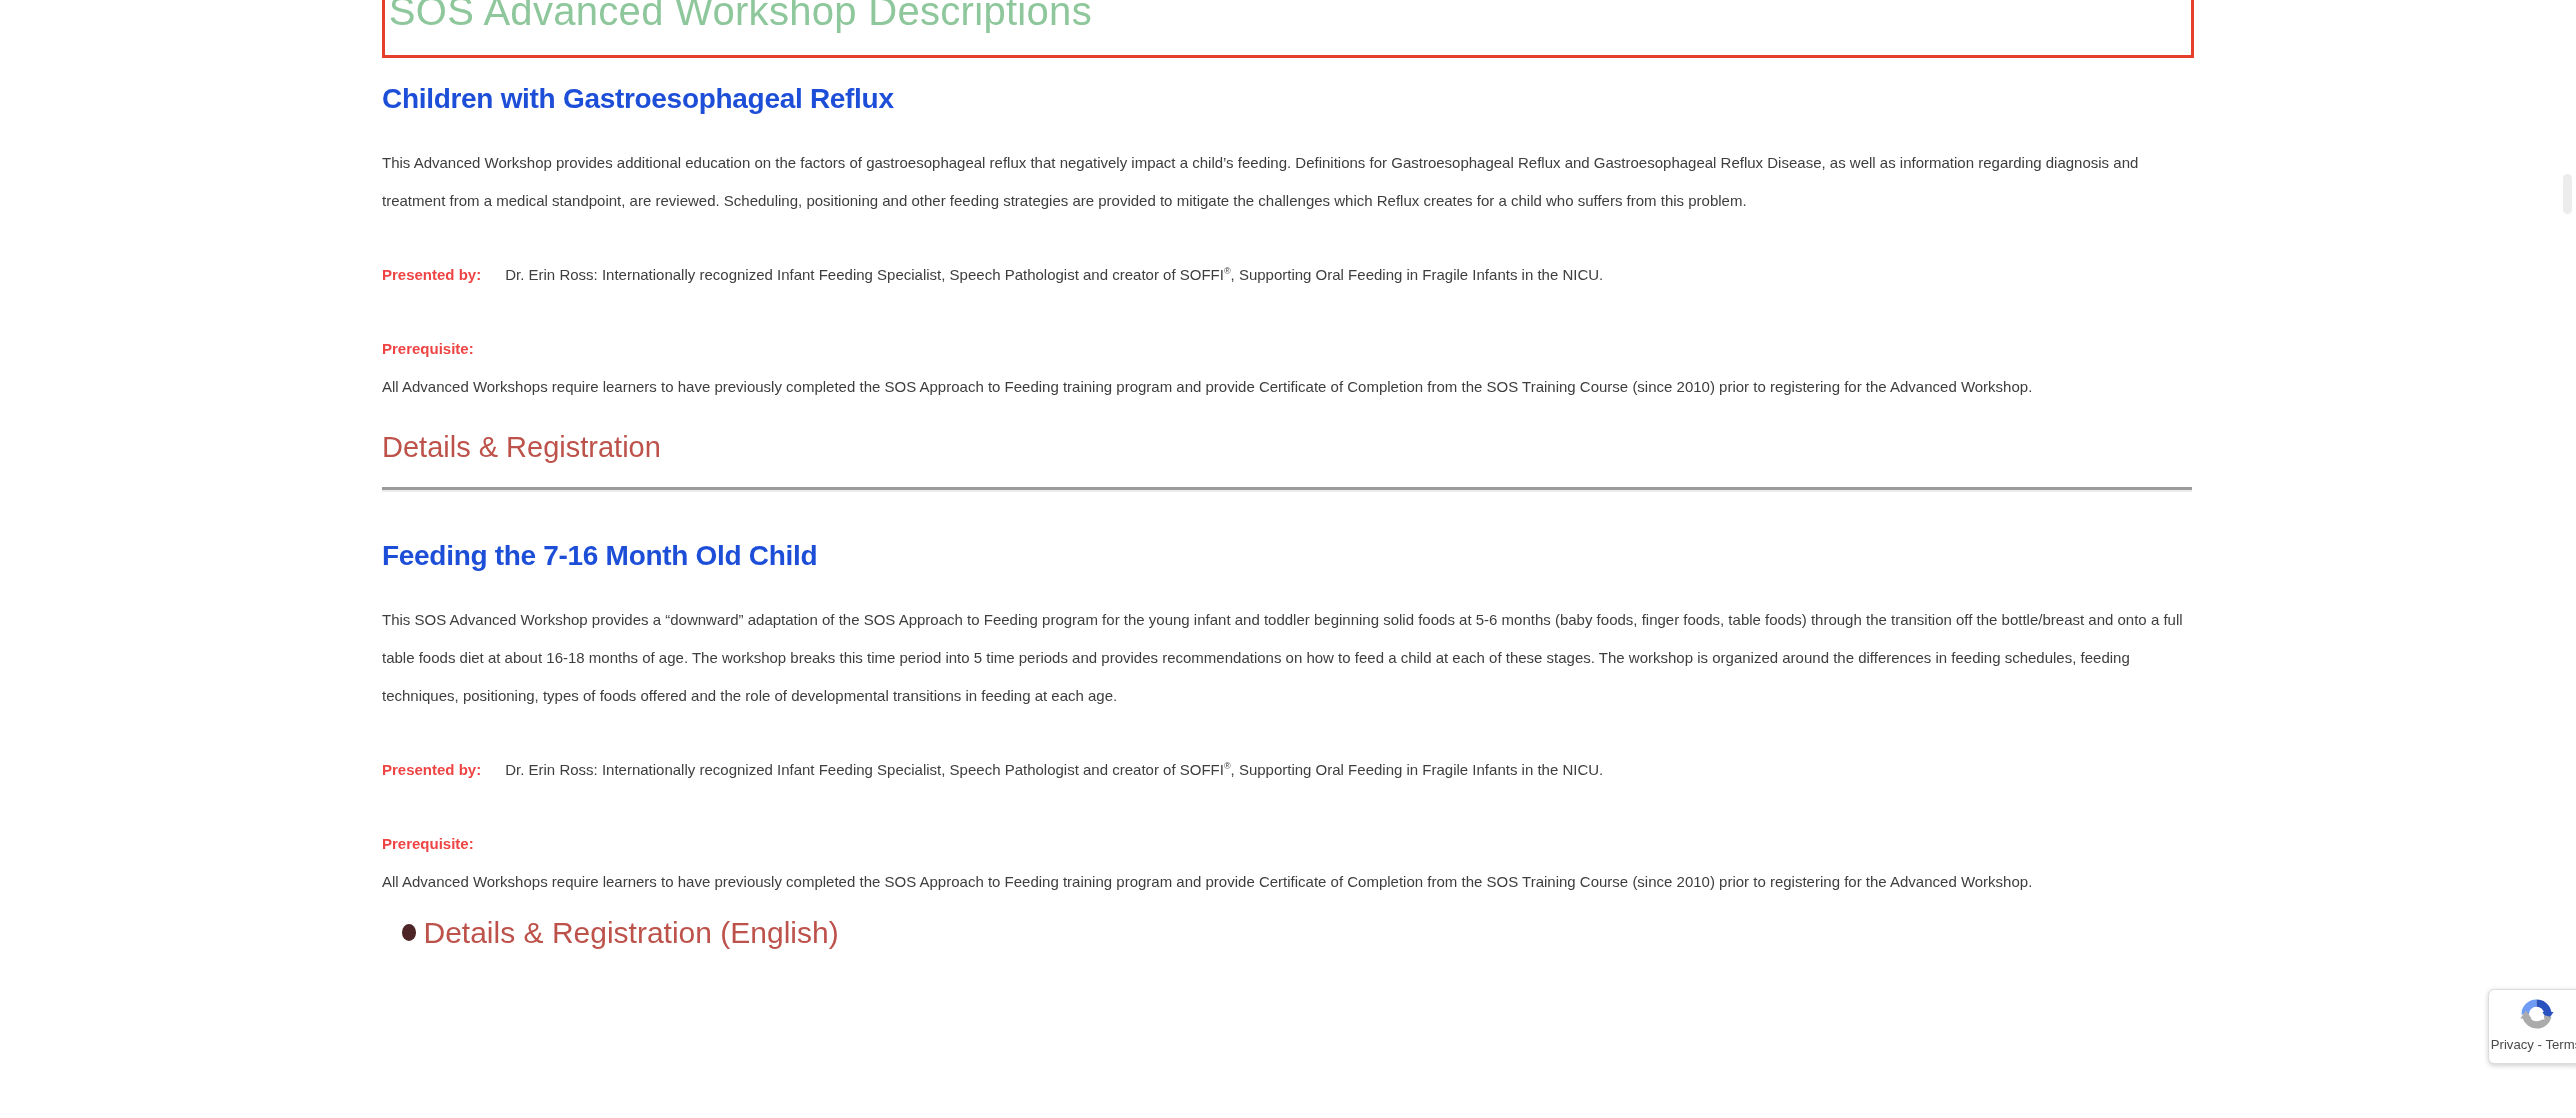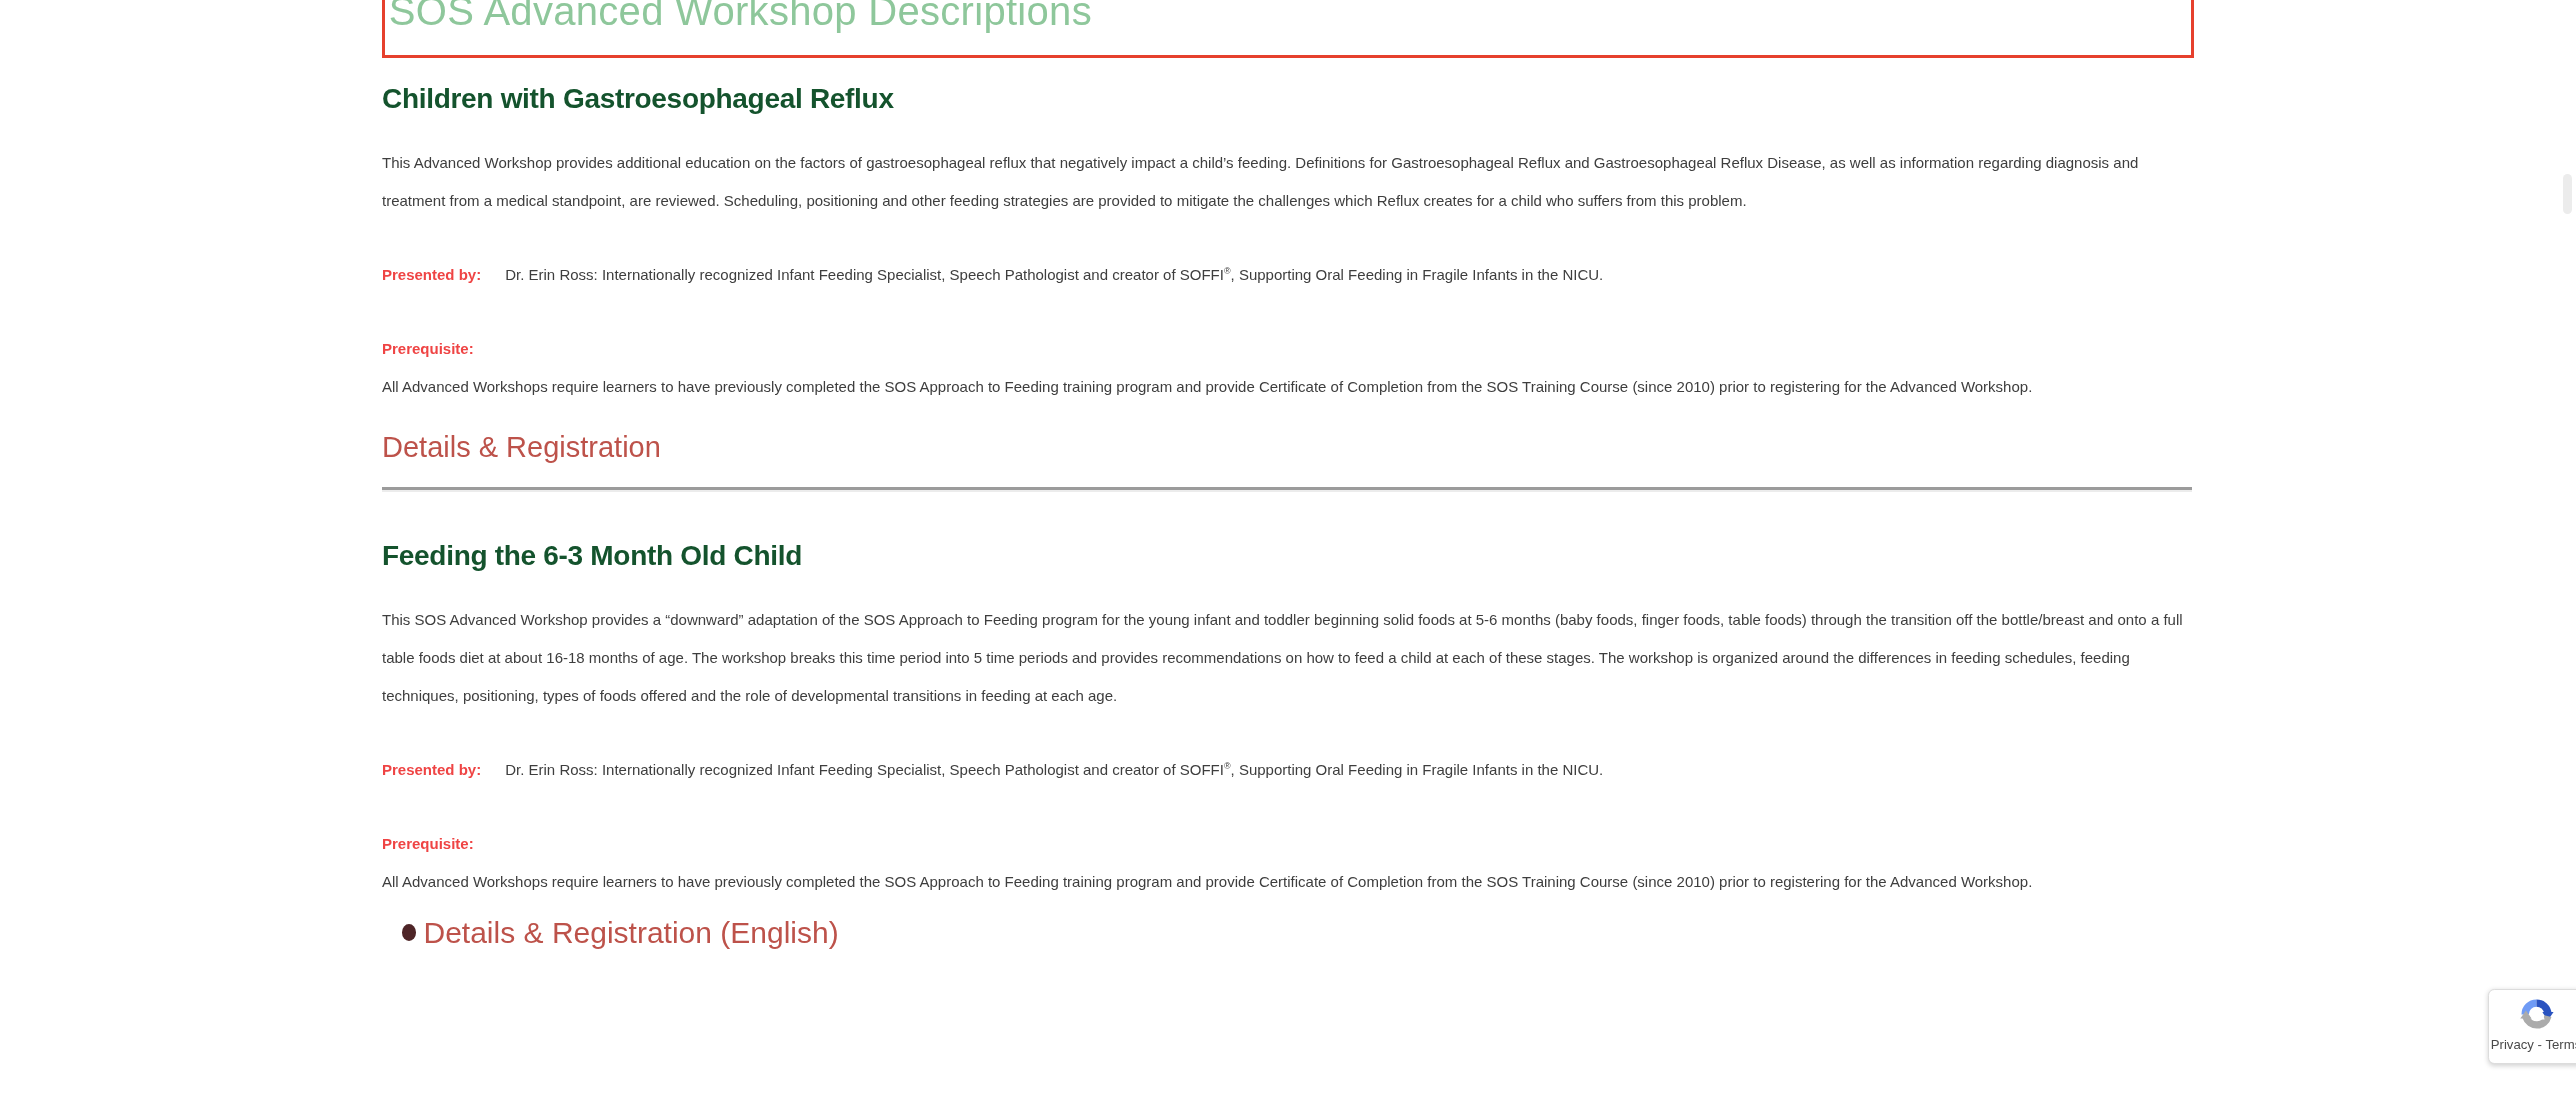--- a/index.html
+++ b/index.html
@@ -31,21 +31,21 @@
     font-weight: 400;
     color: #8ec79b;
     letter-spacing: 0.3px;
     white-space: nowrap;
   }
 
   h2.sec-h {
     margin: 25px 0 29px 0;
     font-size: 28px;
     font-weight: 700;
-    color: #14532d;
+    color: #1d4ed8;
     letter-spacing: -0.3px;
   }
   h2.sec-h.second { margin-top: 48px; }
 
   p.body {
     margin: 0 0 36px 0;
     font-size: 15px;
     line-height: 38px;
     color: #3e3e3e;
   }
@@ -135,21 +135,21 @@
       <h2 class="sec-h">Children with Gastroesophageal Reflux</h2>
       <p class="body"><span>This Advanced Workshop provides additional education on the factors of gastroesophageal reflux that negatively impact a child’s feeding. Definitions for Gastroesophageal Reflux and Gastroesophageal Reflux Disease, as well as information regarding diagnosis and treatment from a medical standpoint, are reviewed. Scheduling, positioning and other feeding strategies are provided to mitigate the challenges which Reflux creates for a child who suffers from this problem.</span></p>
       <p class="body"><strong>Presented by:</strong><span>Dr. Erin Ross: Internationally recognized Infant Feeding Specialist, Speech Pathologist and creator of SOFFI</span><sup>®</sup><span>, Supporting Oral Feeding in Fragile Infants in the NICU.</span></p>
       <p class="body mb0"><strong>Prerequisite:</strong><br><span>All Advanced Workshops require learners to have previously completed the SOS Approach to Feeding training program and provide Certificate of Completion from the SOS Training Course (since 2010) prior to registering for the Advanced Workshop.</span></p>
       <h3 class="red-link">Details &amp; Registration</h3>
     </section>
 
     <div class="divider"></div>
 
     <section>
-      <h2 class="sec-h second">Feeding the 6-3 Month Old Child</h2>
+      <h2 class="sec-h second">Feeding the 7-16 Month Old Child</h2>
       <p class="body"><span>This SOS Advanced Workshop provides a “downward” adaptation of the SOS Approach to Feeding program for the young infant and toddler beginning solid foods at 5-6 months (baby foods, finger foods, table foods) through the transition off the bottle/breast and onto a full table foods diet at about 16-18 months of age. The workshop breaks this time period into 5 time periods and provides recommendations on how to feed a child at each of these stages. The workshop is organized around the differences in feeding schedules, feeding techniques, positioning, types of foods offered and the role of developmental transitions in feeding at each age.</span></p>
       <p class="body"><strong>Presented by:</strong><span>Dr. Erin Ross: Internationally recognized Infant Feeding Specialist, Speech Pathologist and creator of SOFFI</span><sup>®</sup><span>, Supporting Oral Feeding in Fragile Infants in the NICU.</span></p>
       <p class="body mb0"><strong>Prerequisite:</strong><br><span>All Advanced Workshops require learners to have previously completed the SOS Approach to Feeding training program and provide Certificate of Completion from the SOS Training Course (since 2010) prior to registering for the Advanced Workshop.</span></p>
       <div class="bullet-row">
         <span class="bullet"></span>
         <h3 class="red-link">Details &amp; Registration (English)</h3>
       </div>
     </section>
 
   </div>

